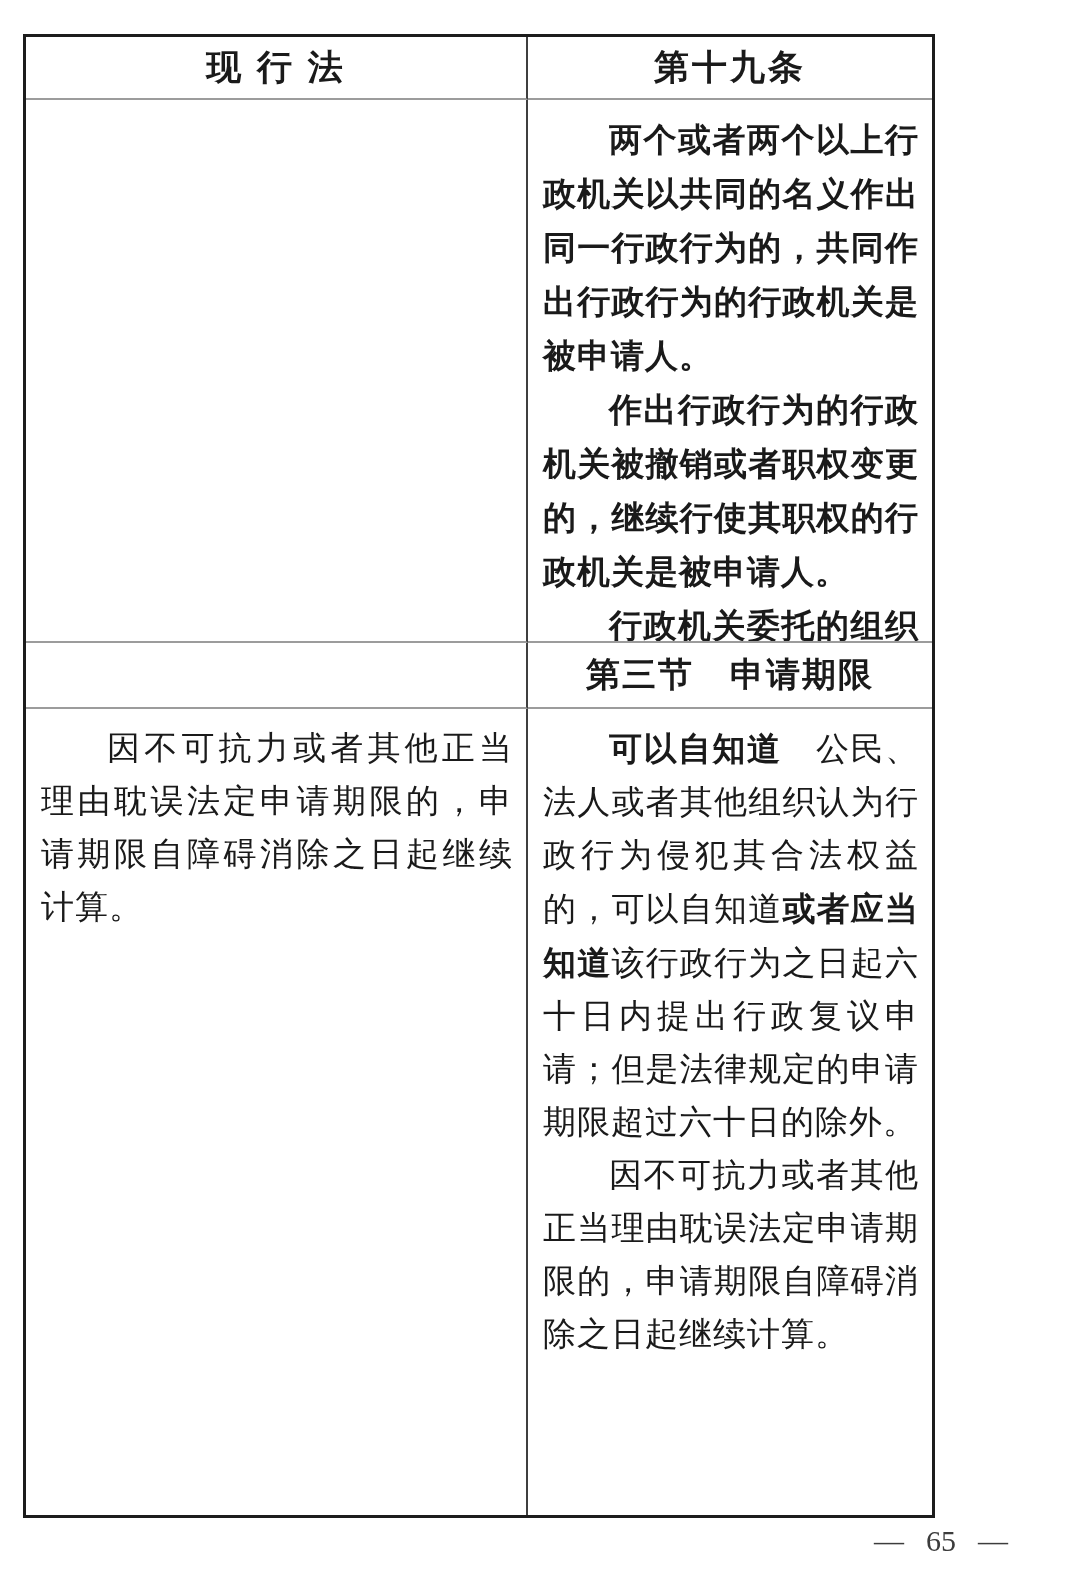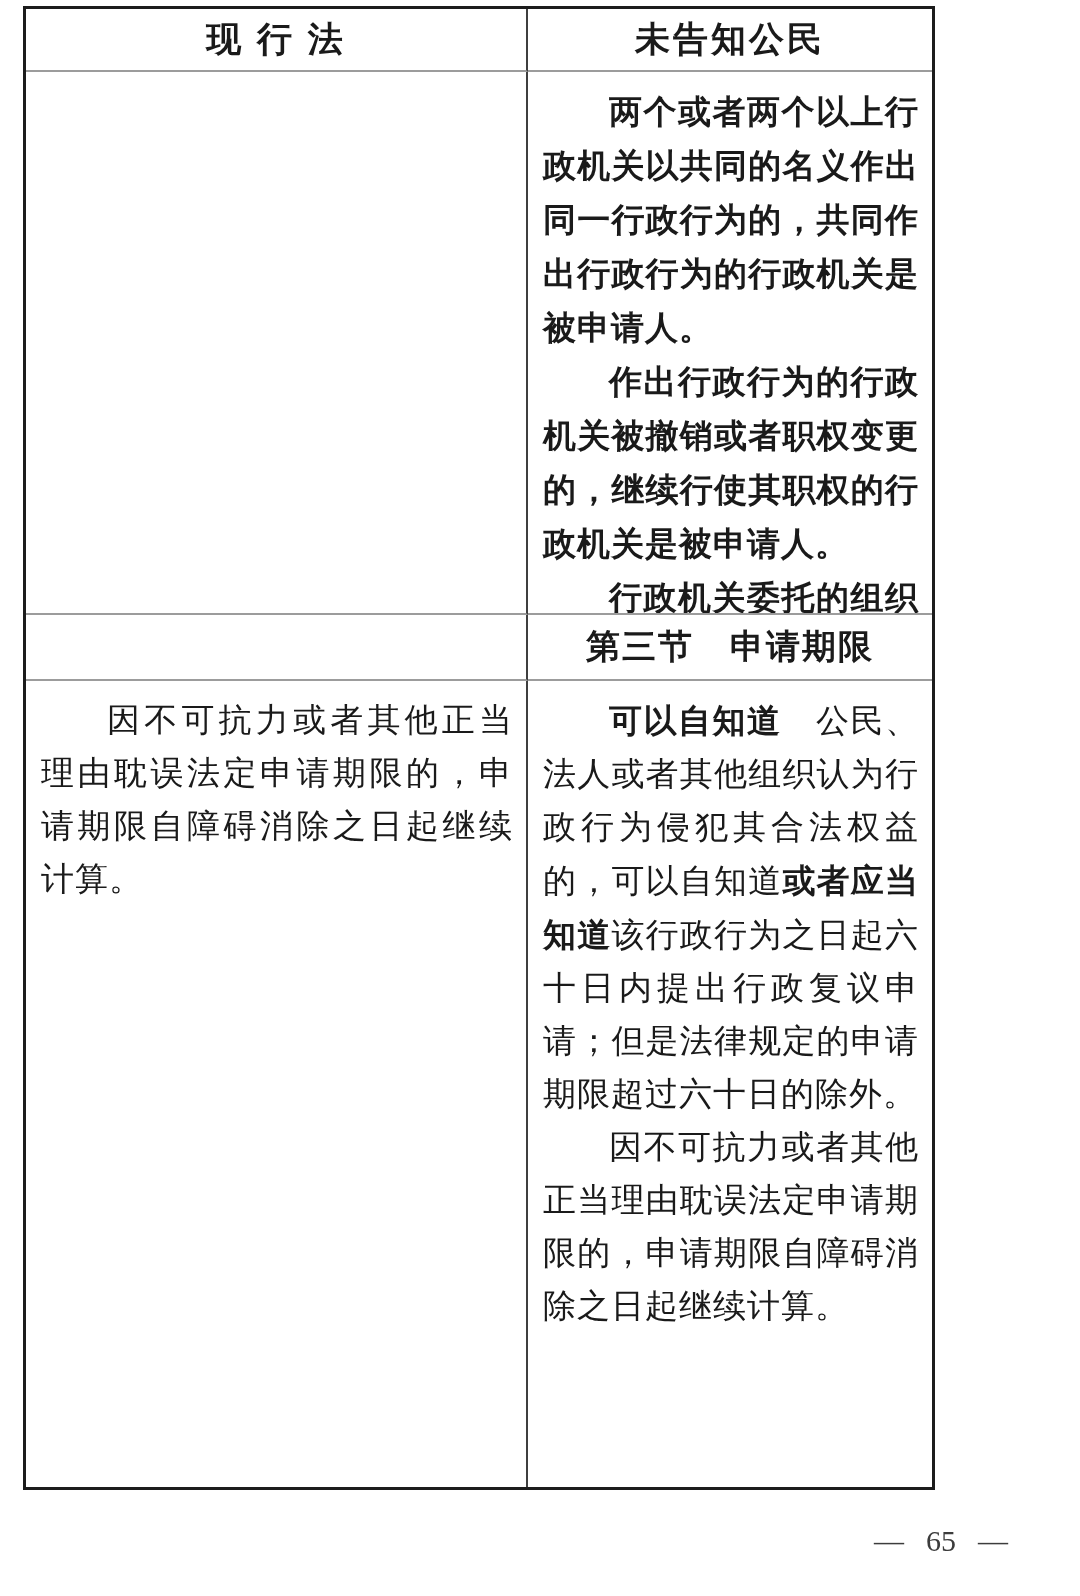--- a/index.html
+++ b/index.html
@@ -12,21 +12,21 @@
   .page {
     position: relative;
     width: 1080px;
     height: 1596px;
     background: #ffffff;
     overflow: hidden;
   }
   .comparison-table {
     position: absolute;
     left: 23px;
-    top: 6px;
+    top: 34px;
     width: 912px;
     height: 1484px;
     box-sizing: border-box;
     border: 3px solid #1c1c1c;
     display: grid;
     grid-template-columns: 502px 1fr;
     grid-template-rows: 63px 543px 66px 1fr;
     background: #0369a1;
   }
   .cell {
@@ -96,21 +96,21 @@
   }
 </style>
 </head>
 <body>
 
 <div class="page">
 
   <div class="comparison-table">
 
     <div class="cell col-left row-sep header-cell">现 行 法</div>
-    <div class="cell row-sep header-cell">未告知公民</div>
+    <div class="cell row-sep header-cell">第十九条</div>
 
     <div class="cell col-left row-sep body-cell"></div>
     <div class="cell row-sep body-cell">
         <p class="para indent"><span class="run bold-run">两个或者两个以上行政机关以共同的名义作出同一行政行为的，共同作出行政行为的行政机关是被申请人。</span></p>
         <p class="para indent"><span class="run bold-run">作出行政行为的行政机关被撤销或者职权变更的，继续行使其职权的行政机关是被申请人。</span></p>
         <p class="para indent"><span class="run bold-run">行政机关委托的组织作出行政行为的，委托的行政机关是被申请人。</span></p>
       </div>
 
     <div class="cell col-left row-sep"></div>
     <div class="cell row-sep section-cell">第三节　申请期限</div>

